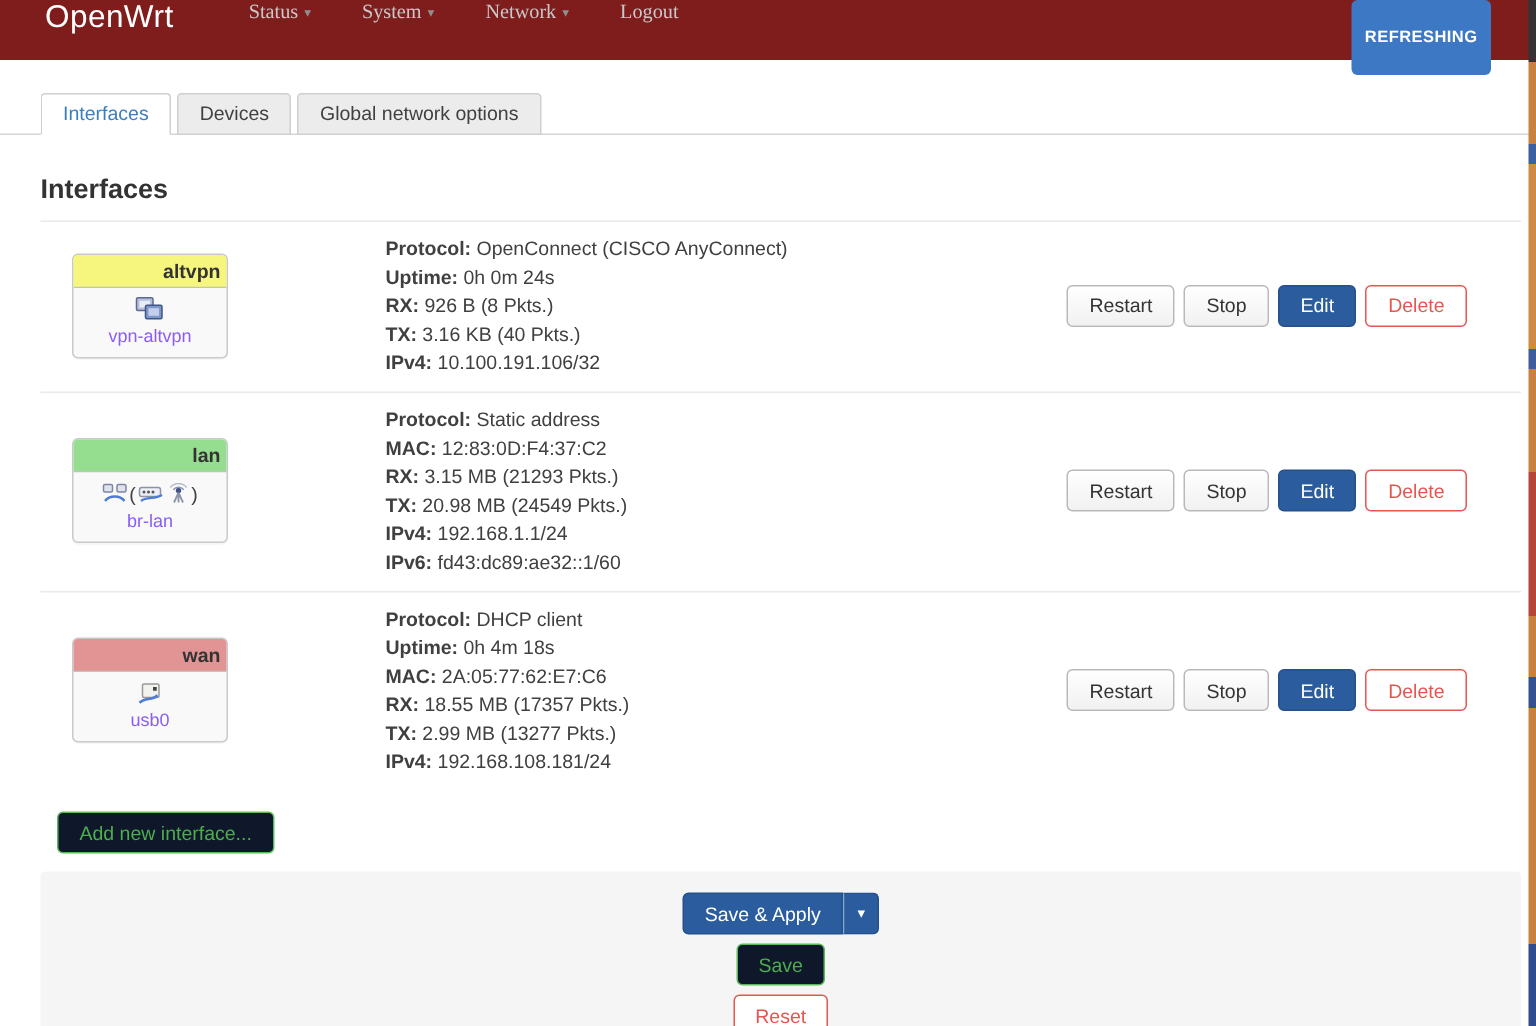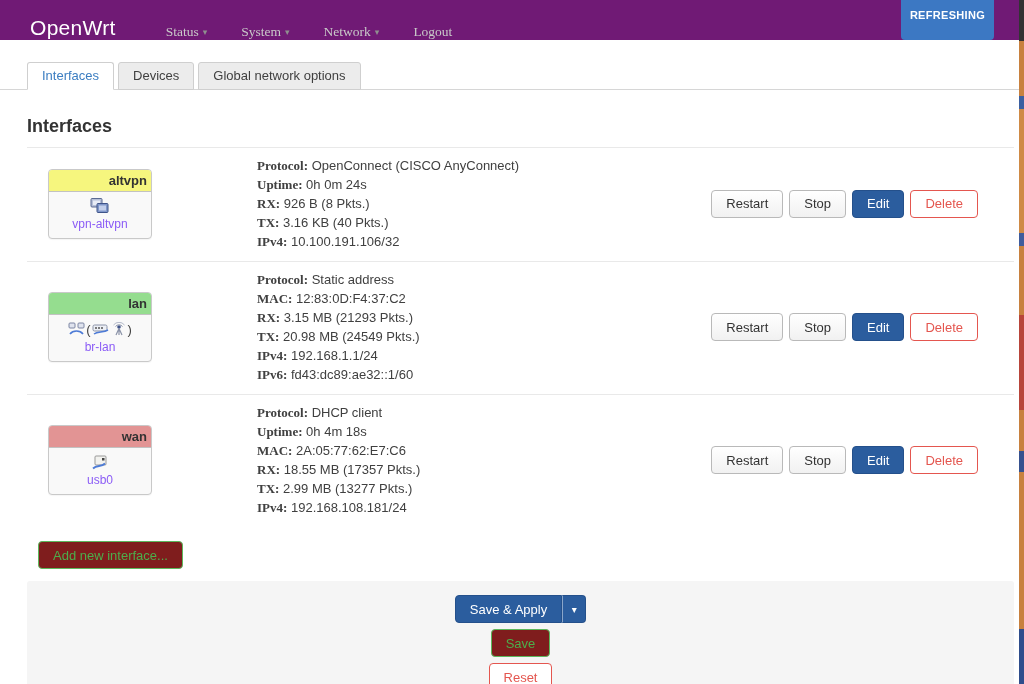--- a/index.html
+++ b/index.html
@@ -1,20 +1,20 @@
 <!DOCTYPE html>
 <html><head>
 <meta charset="utf-8">
 <style>
   html,body{margin:0;padding:0;}
   body{font-family:"Liberation Sans",sans-serif;background:#fff;}
   .viewport{position:relative;width:1024px;height:684px;overflow:hidden;background:#fff;}
 
   
-  .navbar{height:40px;background:#701a75;display:flex;align-items:flex-end;padding:0 30px;box-sizing:border-box;}
+  .navbar{height:40px;background:#7f1d1d;display:flex;align-items:flex-start;padding:0 30px;box-sizing:border-box;}
   .brand{color:#fff;font-size:21px;font-weight:400;letter-spacing:.3px;margin-right:50px;cursor:pointer;}
   .nav-menu{display:flex;gap:34px;align-items:center;}
   .nav-item{color:#c9c9c9;font-size:13.5px;cursor:pointer;white-space:nowrap;font-family:Liberation Serif, serif;}
   .caret{display:inline-block;font-size:9px;color:#8f8f8f;margin-left:4px;vertical-align:1px;}
   .badge{margin-left:auto;background:#3c78c3;color:#fff;font-size:11px;font-weight:bold;
          padding:19px 9px;border-radius:4px;letter-spacing:.3px;}
 
   
   .tabs{display:flex;padding:22px 10px 0 27px;border-bottom:1px solid #d6d6d6;}
   .tab{font-size:13px;padding:5px 14px 6px;border:1px solid #cfcfcf;background:#ececec;color:#404040;
@@ -33,28 +33,28 @@
               box-shadow:0 1px 1px rgba(0,0,0,.04);}
   .iface-card-header{font-weight:bold;font-size:13px;color:#333;padding:3px 4px;
                      border-bottom:1px solid #c2c2c2;border-radius:3px 3px 0 0;text-align:right;}
   .iface-card-body{padding:5px 2px 7px;}
   .iface-icons{height:18px;display:flex;justify-content:center;align-items:center;gap:1px;
                font-size:13px;color:#404040;}
   .net-icon{display:inline-flex;align-items:center;}
   .iface-device{font-size:12px;color:#8b5cf6;margin-top:2px;}
 
   .details-col{flex:1;font-size:13px;color:#404040;line-height:19px;}
-  .detail-label{font-weight:bold;font-family:Liberation Serif, serif;}
+  .detail-label{font-weight:bold;}
 
   .btns-col{flex:none;display:flex;gap:6px;padding-right:36px;}
   .btn{height:28px;padding:0 14px;font-size:13px;border-radius:4px;border:1px solid #b9b9b9;
        background:linear-gradient(#fff,#f1f1f1);color:#333;cursor:pointer;font-family:inherit;}
   .btn-primary{background:#2b5d9e;border-color:#24508b;color:#fff;}
   .btn-danger{background:#fff;border-color:#e4564f;color:#e4564f;}
-  .btn-success{background:#7f1d1d;border-color:#5cb85c;color:#4cae4c;}
+  .btn-success{background:#0f172a;border-color:#5cb85c;color:#4cae4c;}
 
   .add-btn{margin:14px 0 0 11px;}
 
   .footer-bar{margin-top:12px;background:#f5f5f5;border-radius:3px;padding:14px 16px;
               display:flex;justify-content:flex-end;align-items:center;gap:6px;flex-direction:column;}
   .split-btn{display:flex;}
   .split-main{border-radius:4px 0 0 4px;}
   .split-caret{width:24px;padding:0;border-radius:0 4px 4px 0;border-left:1px solid rgba(255,255,255,.45);
                display:flex;align-items:center;justify-content:center;}
   .split-caret .caret{color:#fff;margin:0;font-size:10px;}

